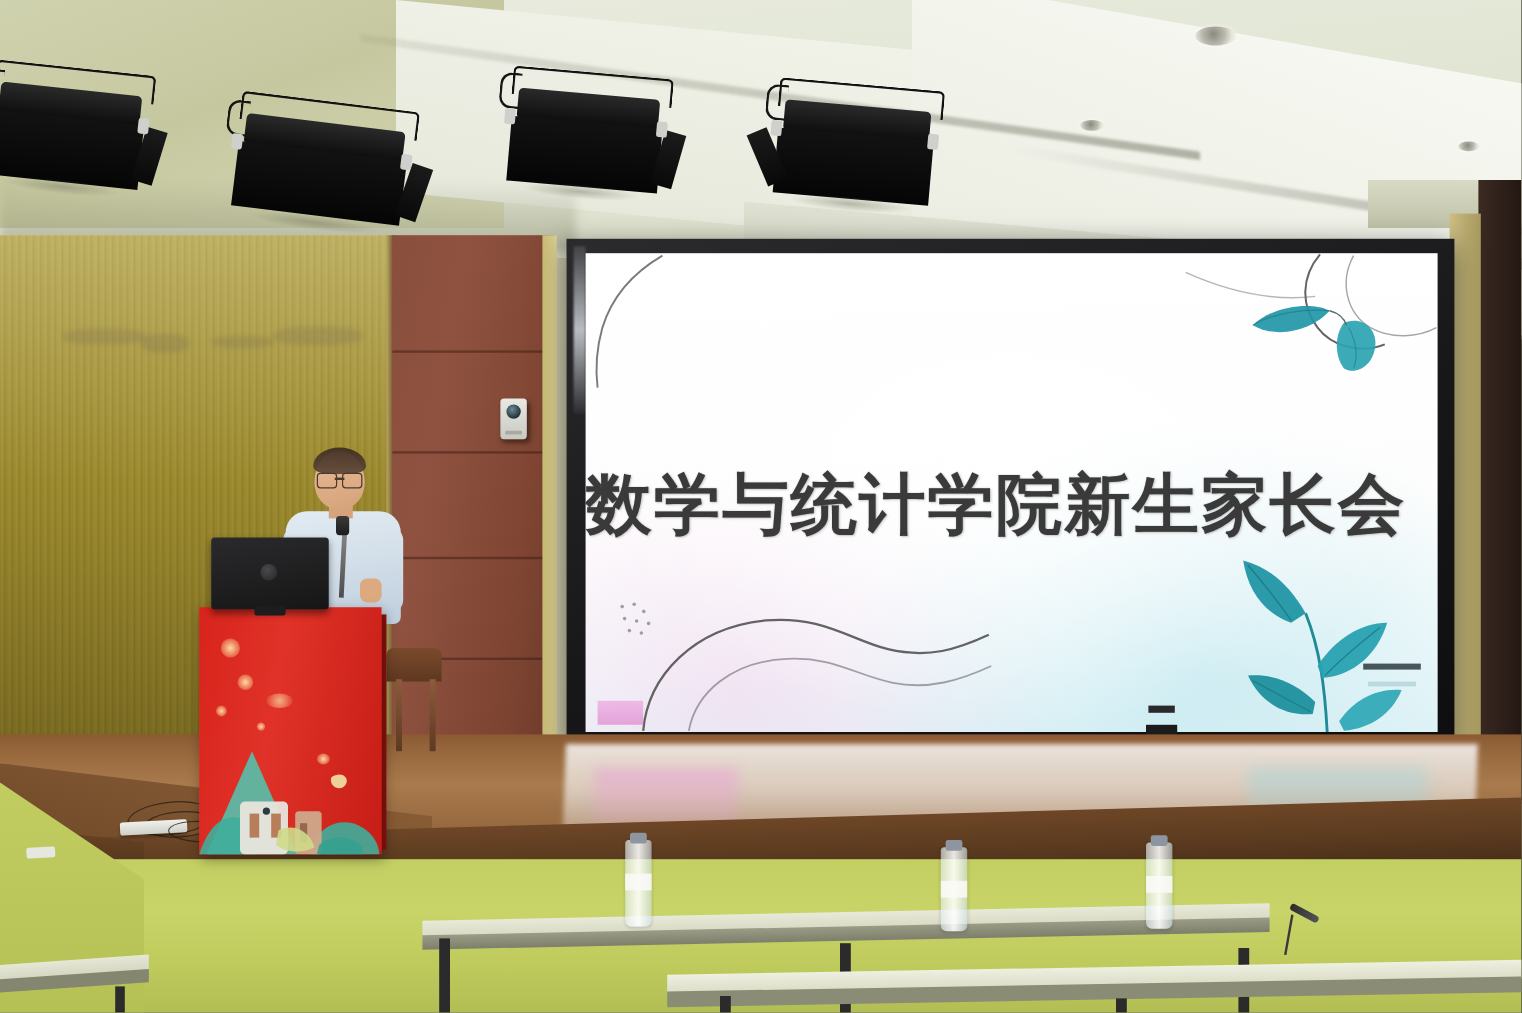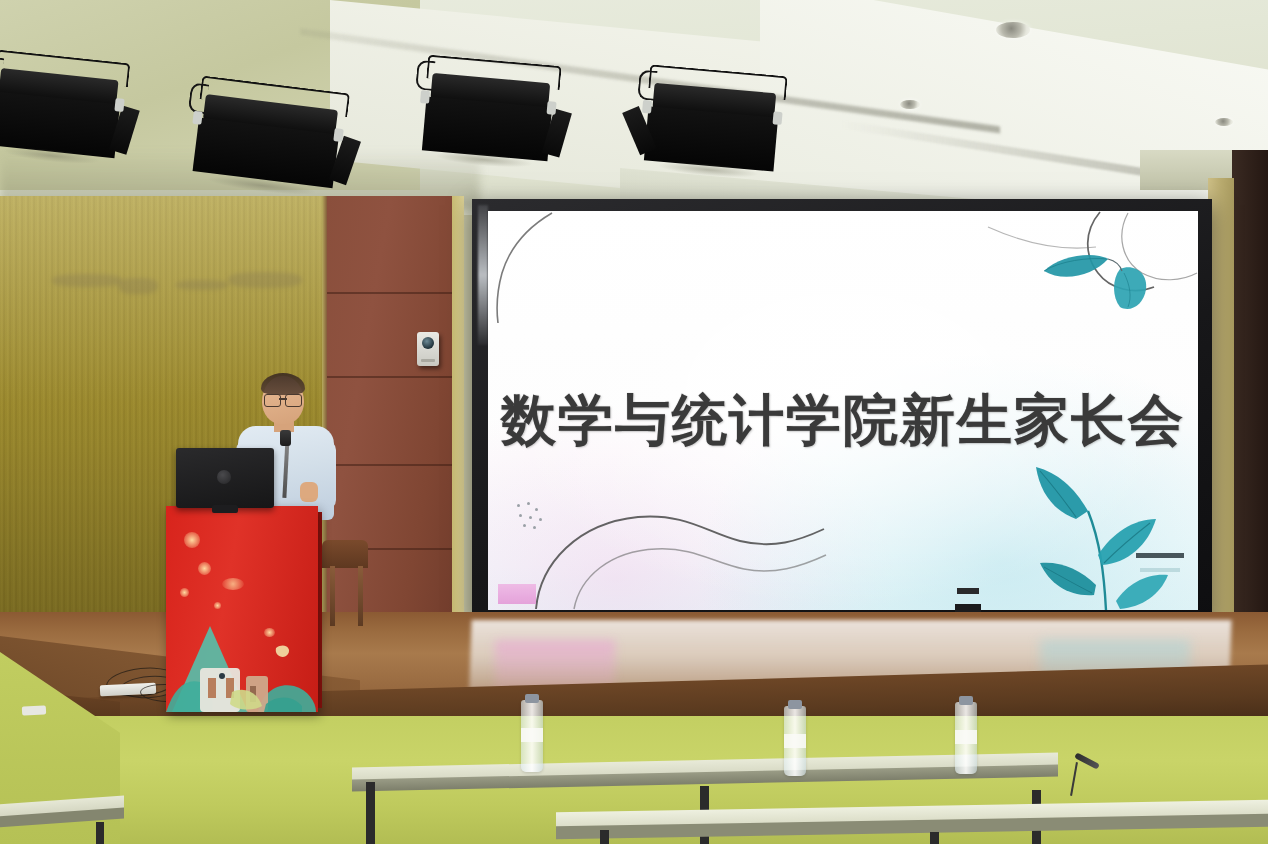--- a/index.html
+++ b/index.html
@@ -134,21 +134,20 @@
       linear-gradient(178deg,#ffffff 0%,#fdfdfd 58%,#f4fbfc 84%,#e8f6f8 100%);
     overflow:hidden;
   }
   .screen-glow{
     position:absolute;inset:0;
     background:radial-gradient(ellipse at 50% 45%,rgba(255,255,255,.9) 0%,rgba(255,255,255,0) 70%);
     pointer-events:none;
   }
   .slide-title{
     position:absolute;left:0;right:0;top:173px;
-    text-align:center;
     font-family:Liberation Sans, sans-serif;
     font-weight:700;
     font-size:55px;
     letter-spacing:2px;
     color:#3a3a3a;
     text-shadow:0 0 1px rgba(0,0,0,.35), 1px 1px 2px rgba(120,120,120,.35);
     white-space:nowrap;
   }
   .deco-svg{position:absolute;left:0;top:0;width:710px;height:399px;pointer-events:none;}
   .pink-chip{

